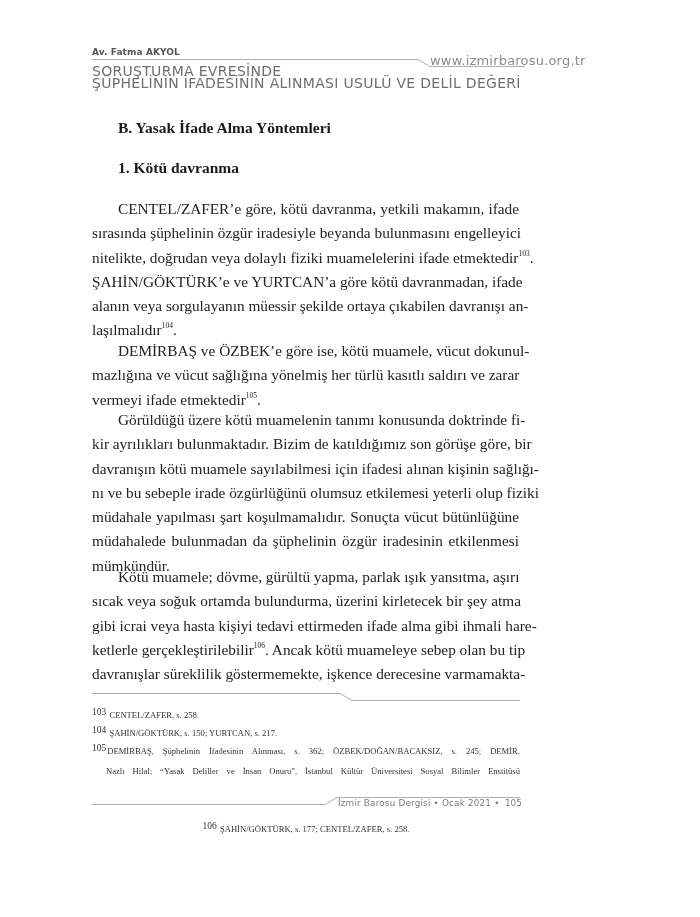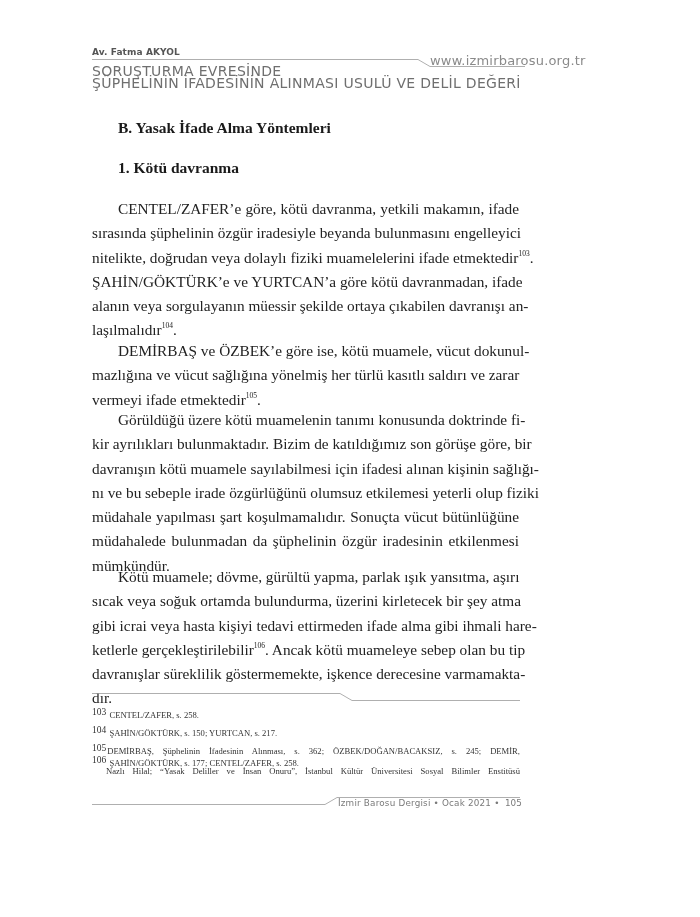--- a/index.html
+++ b/index.html
@@ -73,40 +73,39 @@
     <span class="ln">müdahalede bulunmadan da şüphelinin özgür iradesinin etkilenmesi</span>
     <span class="ln last">mümkündür.</span>
   </div>
 
   <div class="para" style="top:565px;">
     <span class="ln indent">Kötü muamele; dövme, gürültü yapma, parlak ışık yansıtma, aşırı</span>
     <span class="ln">sıcak veya soğuk ortamda bulundurma, üzerini kirletecek bir şey atma</span>
     <span class="ln">gibi icrai veya hasta kişiyi tedavi ettirmeden ifade alma gibi ihmali hare-</span>
     <span class="ln"><span>ketlerle gerçekleştirilebilir</span><sup>106</sup><span>. Ancak kötü muameleye sebep olan bu tip</span></span>
     <span class="ln">davranışlar süreklilik göstermemekte, işkence derecesine varmamakta-</span>
-    <span class="ln last">dır.</span>
   </div>
 
   <svg class="fn-sep" width="700" height="917">
     <polyline points="92,693.5 340,693.5 352,700.5 520,700.5" fill="none" stroke="#9a9a9a" stroke-width="0.8"></polyline>
     <polyline points="92,804.5 325,804.5 337,797.5 520,797.5" fill="none" stroke="#9a9a9a" stroke-width="0.8"></polyline>
   </svg>
 
   <div class="fn" style="top:702px;">
     <span class="num">103</span>
     <span>CENTEL/ZAFER, s. 258.</span>
   </div>
   <div class="fn" style="top:720px;">
     <span class="num">104</span>
     <span>ŞAHİN/GÖKTÜRK, s. 150; YURTCAN, s. 217.</span>
   </div>
   <div class="fn" style="top:738px;">
     <span class="first"><span class="num">105</span><span>DEMİRBAŞ, Şüphelinin İfadesinin Alınması, s. 362; ÖZBEK/DOĞAN/BACAKSIZ, s. 245;  DEMİR,</span></span>
     <span class="cont" style="text-align-last: justify; white-space: nowrap;">Nazlı Hilal; “Yasak Deliller ve İnsan Onuru”, İstanbul Kültür Üniversitesi Sosyal Bilimler Enstitüsü</span>
   </div>
-  <div class="fn" style="top:750px;">
+  <div class="fn" style="top:816px;text-align:center;">
     <span class="num">106</span>
     <span>ŞAHİN/GÖKTÜRK, s. 177; CENTEL/ZAFER, s. 258.</span>
   </div>
 
   <div class="ftr-text">İzmir Barosu Dergisi • Ocak 2021 •</div>
   <div class="ftr-page">105</div>
 </div>
 
 </body></html>

